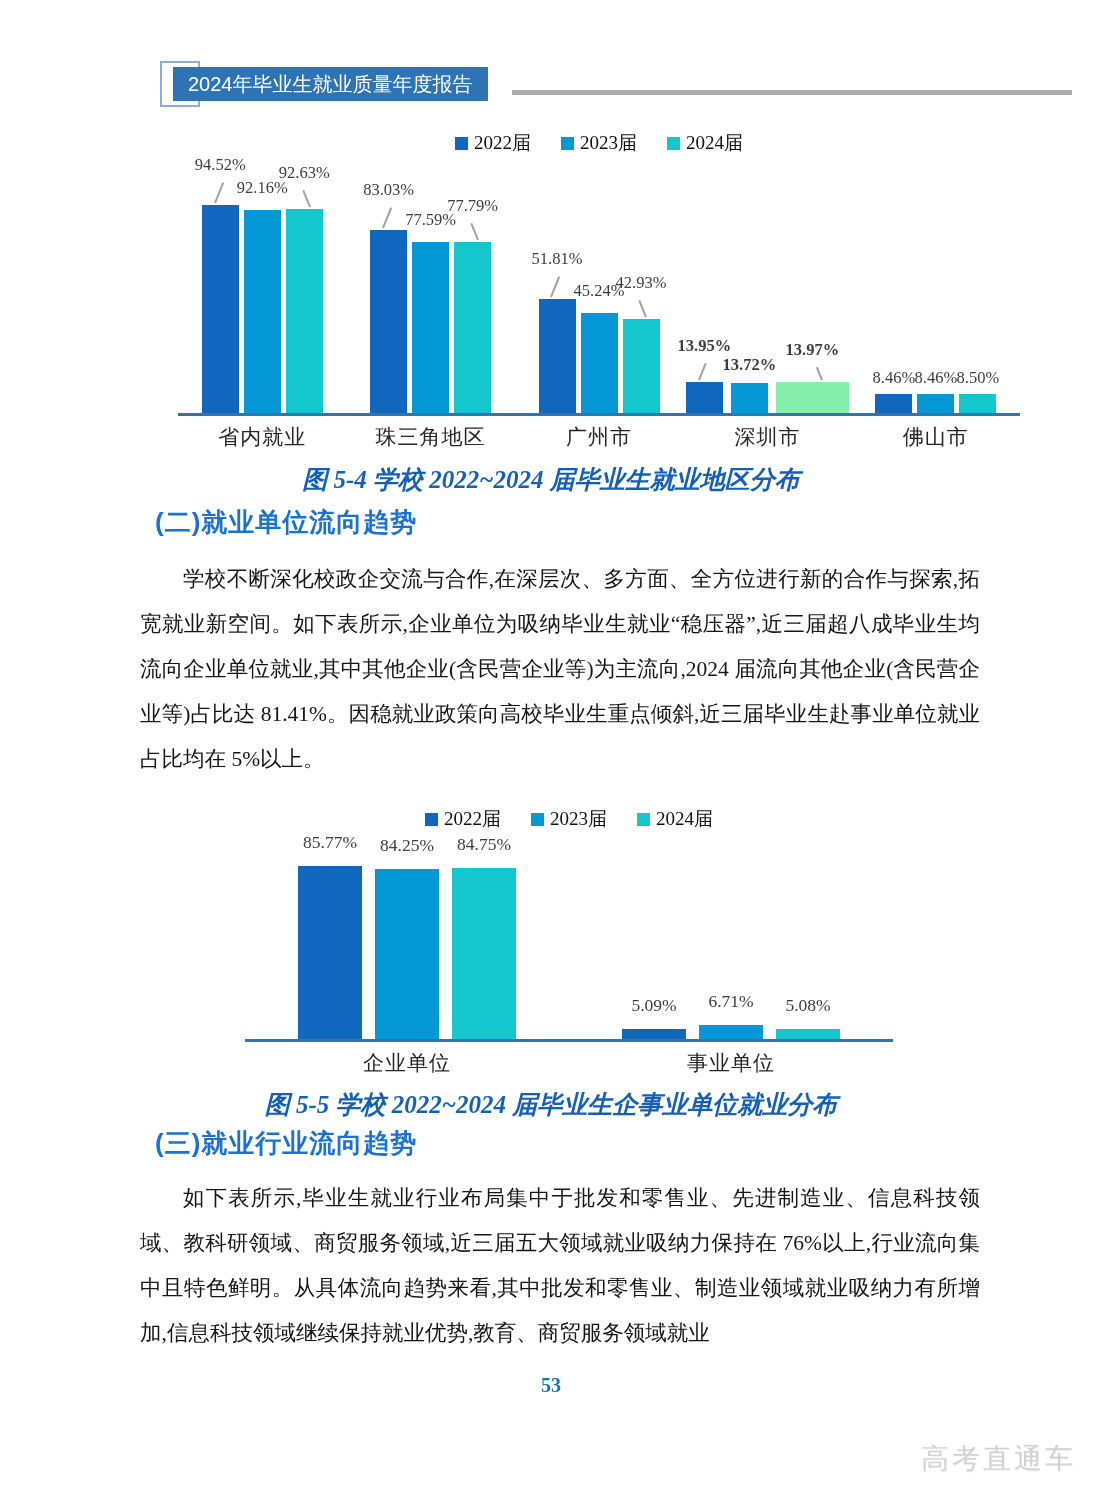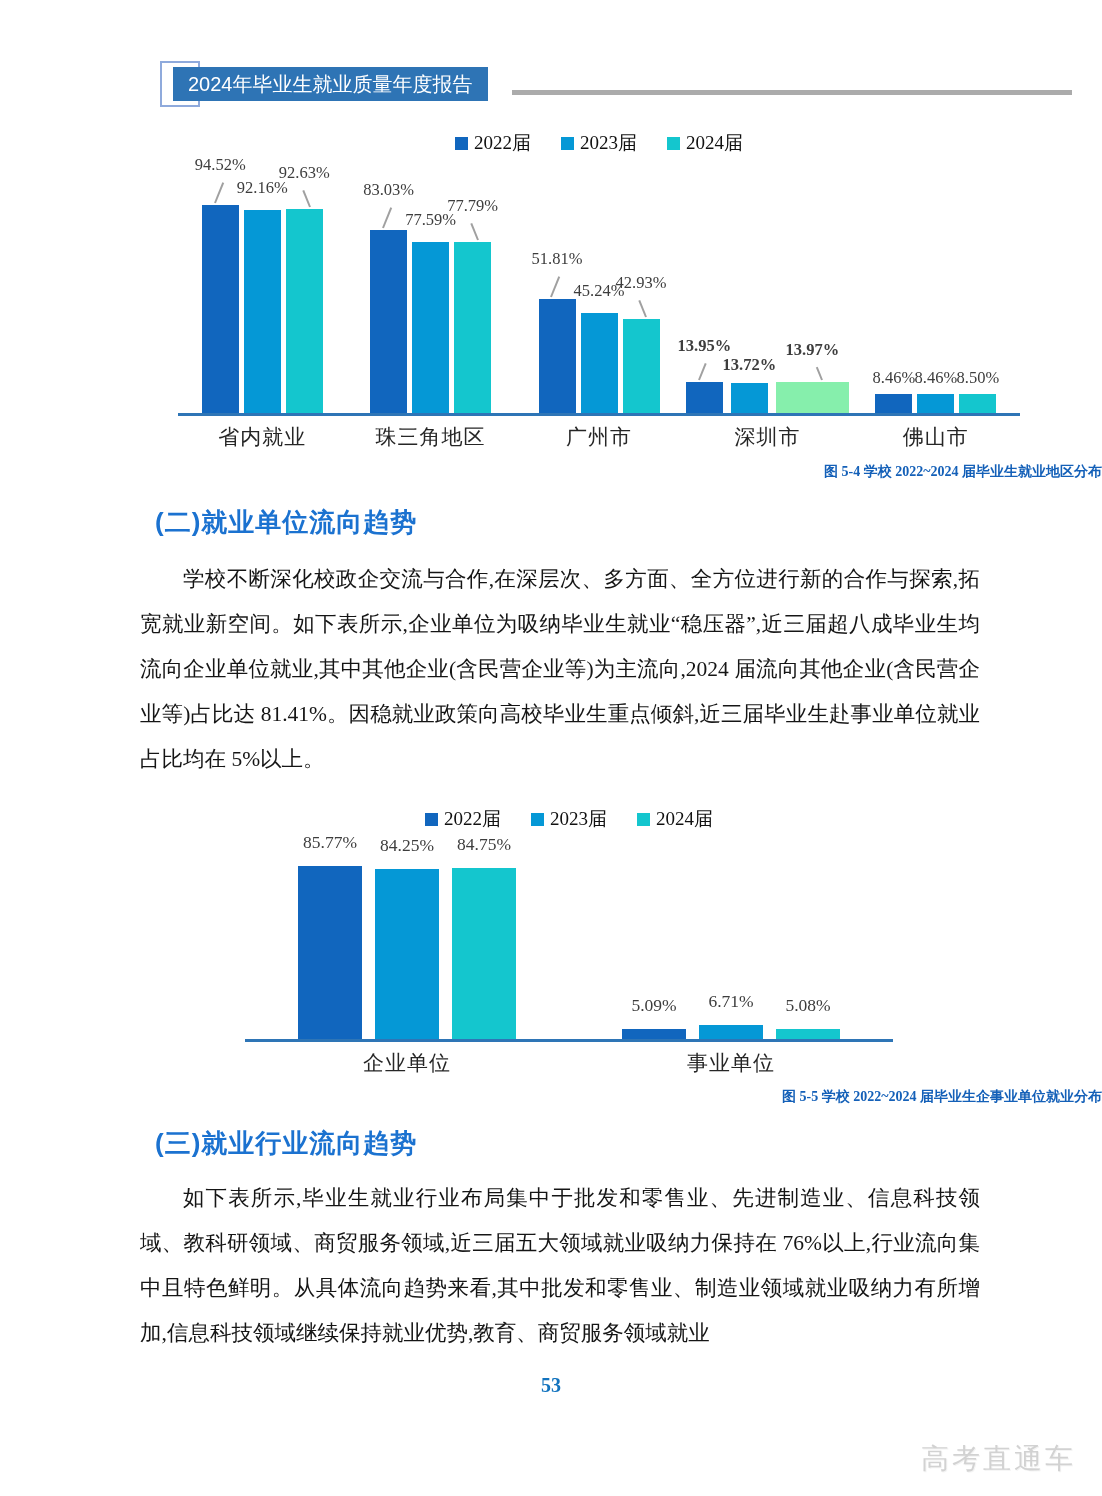--- a/index.html
+++ b/index.html
@@ -23,22 +23,22 @@
   .legend-swatch { width:13px; height:13px; display:inline-block; }
   .plot { position:relative; display:flex; align-items:flex-end; justify-content:space-around; border-bottom:3px solid #2E75B6; }
   .group { flex:1 1 0; display:flex; justify-content:center; align-items:flex-end; height:100%; }
   .bars { display:flex; align-items:flex-end; }
   .bar { position:relative; }
   .bar-label { position:absolute; left:50%; transform:translateX(-50%); white-space:nowrap; color:#3d3d3d; }
   .leader { position:absolute; width:2px; background:#a0a0a0; transform-origin:bottom center; }
   .cats { display:flex; justify-content:space-around; margin-top:7px; }
   .cat { flex:1 1 0; text-align:center; font-size:21px; color:#262626; letter-spacing:1px; }
   
-  .caption { position:absolute; left:0; width:100%; text-align:right;
-    color:#1460B8; font-weight:bold; font-size:14px; }
+  .caption { position:absolute; left:0; width:100%; text-align:center;
+    color:#1460B8; font-weight:bold; font-size:25px;font-style:italic; }
   .caption-1 { top:463px; }
   .caption-2 { top:1088px; }
   .heading { position:absolute; left:155px; color:#1B72D0; font-weight:bold; font-size:26px;
     font-family:"Liberation Sans","DejaVu Sans",sans-serif; letter-spacing:1px; }
   .heading-2 { top:505px; }
   .heading-3 { top:1126px; }
   .para { position:absolute; left:140px; width:840px; font-size:21.5px; line-height:45px;
     text-align:justify; text-indent:2em; color:#151515; }
   .para-2 { top:557px; }
   .para-3 { top:1176px; }

